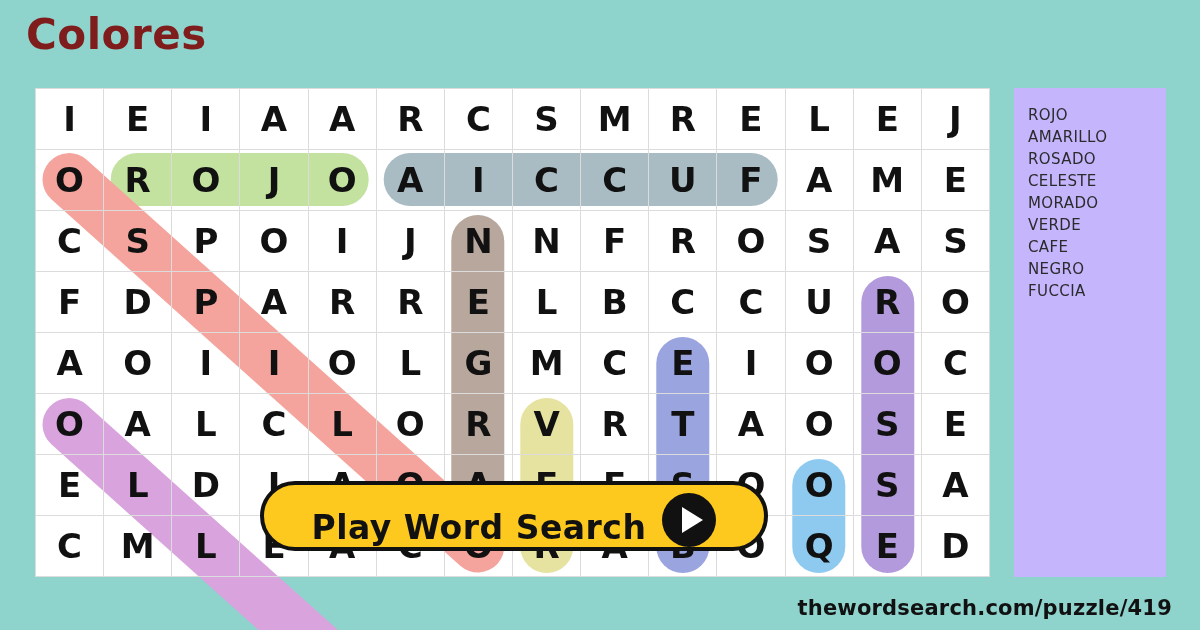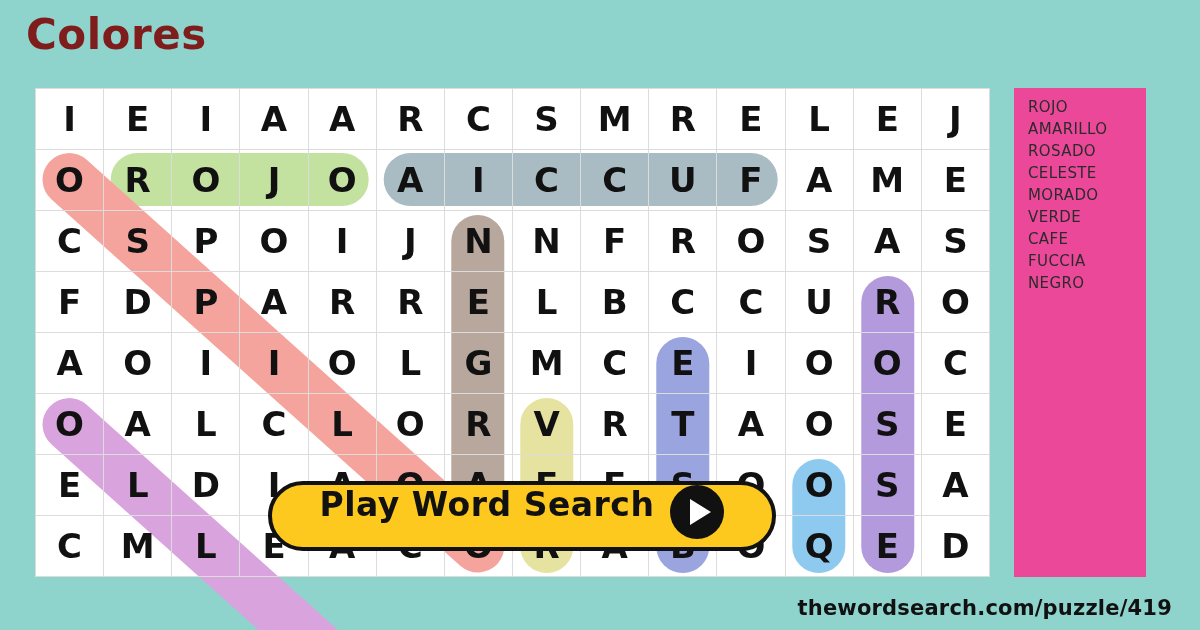--- a/index.html
+++ b/index.html
@@ -72,49 +72,49 @@
     position: absolute;
     border-radius: 999px;
     transform-origin: left center;
   }
 
   
   #word-list-panel {
     position: absolute;
     left: 1014px;
     top: 88px;
-    width: 132px;
+    width: 152px;
     height: 489px;
-    background: #ec4899;
+    background: #c4b5fd;
     box-sizing: border-box;
-    padding: 8px 0 0 14px;
+    padding: 16px 0 0 14px;
   }
   .word-item {
     font-family: "DejaVu Sans", sans-serif;
     font-size: 15px;
     font-weight: normal;
     color: #2b2b2b;
     line-height: 1.47;
     letter-spacing: 0.4px;
     white-space: nowrap;
   }
 
   
   #play-button {
     position: absolute;
-    left: 268px;
+    left: 260px;
     top: 481px;
     width: 508px;
     height: 70px;
     background: #fdc91f;
     border: 4px solid #111111;
     border-radius: 40px;
     box-sizing: border-box;
     display: flex;
-    align-items: flex-start;
+    align-items: flex-end;
     justify-content: center;
     z-index: 5;
     cursor: pointer;
   }
   #play-button-label {
     font-family: "DejaVu Sans", sans-serif;
     font-size: 33px;
     font-weight: bold;
     color: #111111;
     letter-spacing: 0.5px;
@@ -305,22 +305,22 @@
 
 <div id="word-list-panel">
   <div id="word-list-items">
       <div class="word-item">ROJO</div>
       <div class="word-item">AMARILLO</div>
       <div class="word-item">ROSADO</div>
       <div class="word-item">CELESTE</div>
       <div class="word-item">MORADO</div>
       <div class="word-item">VERDE</div>
       <div class="word-item">CAFE</div>
+      <div class="word-item">NEGRO</div>
       <div class="word-item">FUCCIA</div>
-      <div class="word-item">NEGRO</div>
     </div>
 </div>
 
 <div id="play-button">
   <span id="play-button-label">Play Word Search</span>
   <span id="play-icon">
     <span class="tri"></span>
   </span>
 </div>
 

